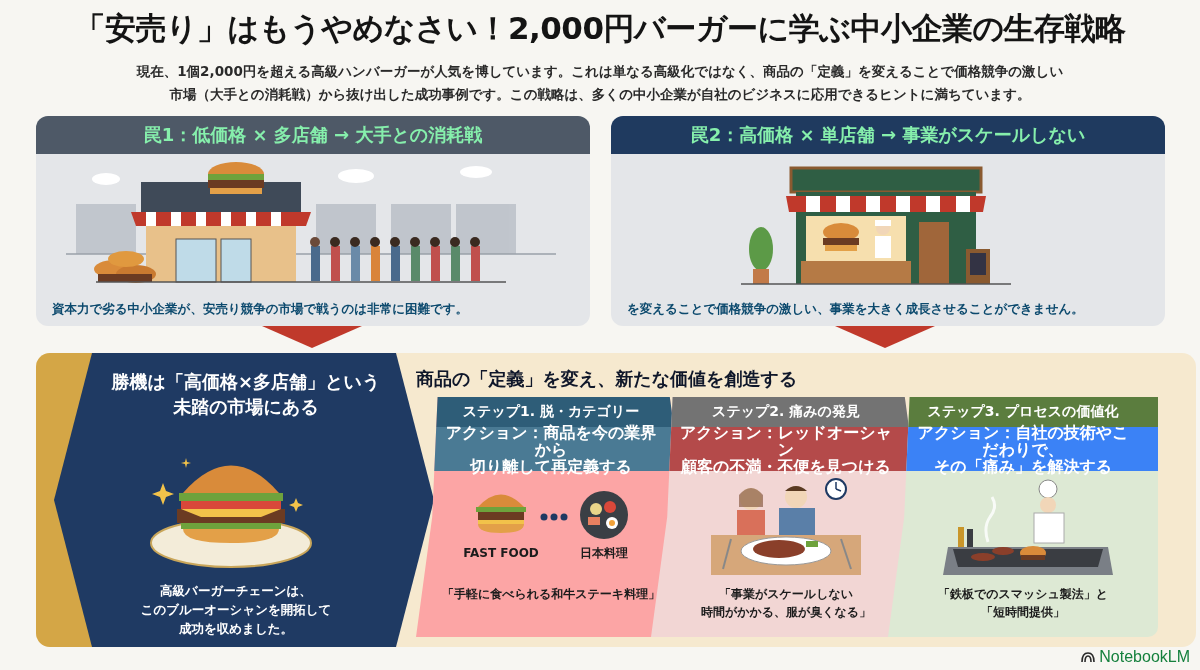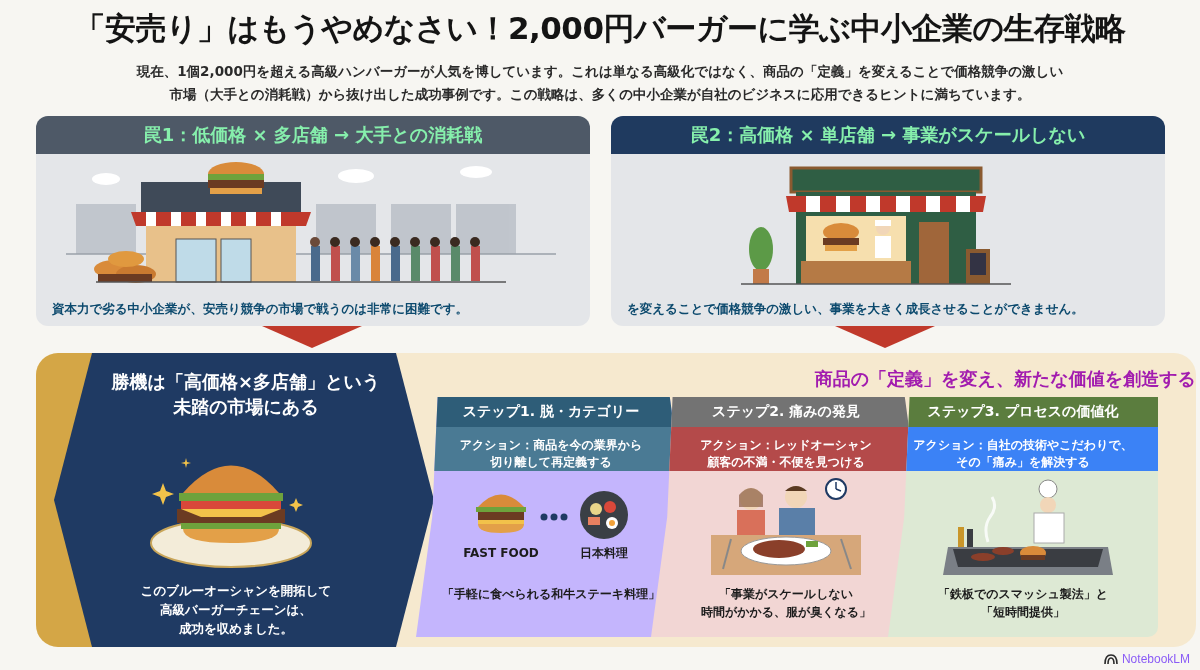--- a/index.html
+++ b/index.html
@@ -40,72 +40,72 @@
   .down-arrow {
     position: absolute; top: 326px; width: 0; height: 0;
     border-left: 50px solid transparent; border-right: 50px solid transparent;
     border-top: 22px solid #c0392b;
   }
   .down-arrow.a1 { left: 262px; }
   .down-arrow.a2 { left: 835px; }
 
   .bottom-panel {
     position: absolute; left: 36px; top: 353px; width: 1160px; height: 294px;
-    background: #f6e9cf; border-radius: 22px; overflow: hidden;
+    background: #f6e9cf; border-radius: 14px; overflow: hidden;
   }
   .gold-strip { position: absolute; left: 0; top: 0; width: 60px; height: 100%; background: #d4a646; }
   .hex {
     position: absolute; left: 18px; top: 0; width: 380px; height: 294px;
     background: #1f3a63;
     clip-path: polygon(0 50%, 10% 0, 90% 0, 100% 50%, 90% 100%, 10% 100%);
   }
   .hex-title {
     position: absolute; left: 40px; top: 16px; width: 340px;
     text-align: center; color: #fff; font-size: 18px; font-weight: bold; line-height: 25px;
   }
   .hex-illus { position: absolute; left: 105px; top: 90px; width: 180px; height: 130px; }
   .hex-caption {
     position: absolute; left: 60px; top: 228px; width: 280px;
     text-align: center; color: #fff; font-size: 12.5px; font-weight: bold; line-height: 19px;
   }
   .right-heading {
     position: absolute; left: 380px; top: 14px; width: 780px;
-    text-align: right; font-size: 18px; font-weight: bold; color: #a21caf;
+    text-align: left; font-size: 18px; font-weight: bold; color: #0f172a;
   }
   .step {
     position: absolute; top: 44px; height: 240px; width: 270px;
   }
   .step.s1 { left: 380px; clip-path: polygon(8% 0, 94% 0, 100% 50%, 96% 100%, 0 100%, 6% 50%); }
   .step.s2 { left: 615px; clip-path: polygon(8% 0, 94% 0, 100% 50%, 96% 100%, 0 100%, 6% 50%); }
   .step.s3 { left: 852px; width: 270px; clip-path: polygon(8% 0, 100% 0, 100% 100%, 0 100%, 6% 50%); border-radius: 0 10px 10px 0; }
-  .s1 { background: #c4b5fd; }
+  .s1 { background: #fca5a5; }
   .s2 { background: #f2d6d4; }
   .s3 { background: #dde9d4; }
   .step-head {
     height: 30px; color: #fff; font-size: 14px; font-weight: bold;
     display: flex; align-items: center; justify-content: center;
   }
   .s1 .step-head { background: #2e5d78; }
   .s2 .step-head { background: #737373; }
   .s3 .step-head { background: #5b7d3e; }
   .step-action {
-    height: 44px; color: #fff; font-size: 12px; font-weight: bold; line-height: 17px;
-    display: flex; align-items: flex-end; justify-content: center; text-align: center; padding: 0 24px;
+    height: 44px; color: #fff; font-size: 16px; font-weight: bold; line-height: 17px;
+    display: flex; align-items: center; justify-content: center; text-align: center; padding: 0 24px;
   }
   .s1 .step-action { background: #4a7a94; }
   .s2 .step-action { background: #b44a4a; }
   .s3 .step-action { background: #3b82f6; }
   .step-illus { position: absolute; left: 0; top: 80px; width: 100%; height: 100px; }
   .step-caption {
     position: absolute; left: 0; top: 188px; width: 100%;
     text-align: center; font-size: 12px; font-weight: bold; line-height: 18px; color: #1c1c1c;
   }
   .food-label { font-size: 12px; font-weight: bold; fill: #1c1c1c; }
   .brand {
-    position: absolute; right: 10px; bottom: 4px; font-size: 12px; color: #8b5cf6;
+    position: absolute; right: 10px; bottom: 4px; font-size: 16px; color: #15803d;
     display: flex; align-items: center; gap: 4px; font-family: "Liberation Sans", sans-serif;
   }
 </style>
 </head>
 <body>
 
 <div class="title">「安売り」はもうやめなさい！2,000円バーガーに学ぶ中小企業の生存戦略</div>
 <div class="subtitle">
   <div>現在、1個2,000円を超える高級ハンバーガーが人気を博しています。これは単なる高級化ではなく、商品の「定義」を変えることで価格競争の激しい</div>
   <div>市場（大手との消耗戦）から抜け出した成功事例です。この戦略は、多くの中小企業が自社のビジネスに応用できるヒントに満ちています。</div>
@@ -229,22 +229,22 @@
     <rect x="40" y="58" width="100" height="8" fill="#d9483a"></rect>
     <rect x="36" y="66" width="108" height="14" fill="#6b3b22"></rect>
     <polygon points="40,66 140,66 120,74 60,74" fill="#f2c24a"></polygon>
     <rect x="40" y="80" width="100" height="6" fill="#6ea23c"></rect>
     <path d="M42 86 L138 86 Q138 100 90 100 Q42 100 42 86 Z" fill="#e3a048"></path>
     <path d="M22 40 L25 48 L33 51 L25 54 L22 62 L19 54 L11 51 L19 48 Z" fill="#f2c24a"></path>
     <path d="M155 55 L157 60 L162 62 L157 64 L155 69 L153 64 L148 62 L153 60 Z" fill="#f2c24a"></path>
     <path d="M45 15 L46 19 L50 20 L46 21 L45 25 L44 21 L40 20 L44 19 Z" fill="#f2c24a"></path>
   </svg>
   <div class="hex-caption">
+    <div>高級バーガーチェーンは、</div>
     <div>このブルーオーシャンを開拓して</div>
-    <div>高級バーガーチェーンは、</div>
     <div>成功を収めました。</div>
   </div>
 
   <div class="right-heading">商品の「定義」を変え、新たな価値を創造する</div>
 
   <div class="step s1">
     <div class="step-head">ステップ1. 脱・カテゴリー</div>
     <div class="step-action">
       <div>
           <div>アクション：商品を今の業界から</div>

